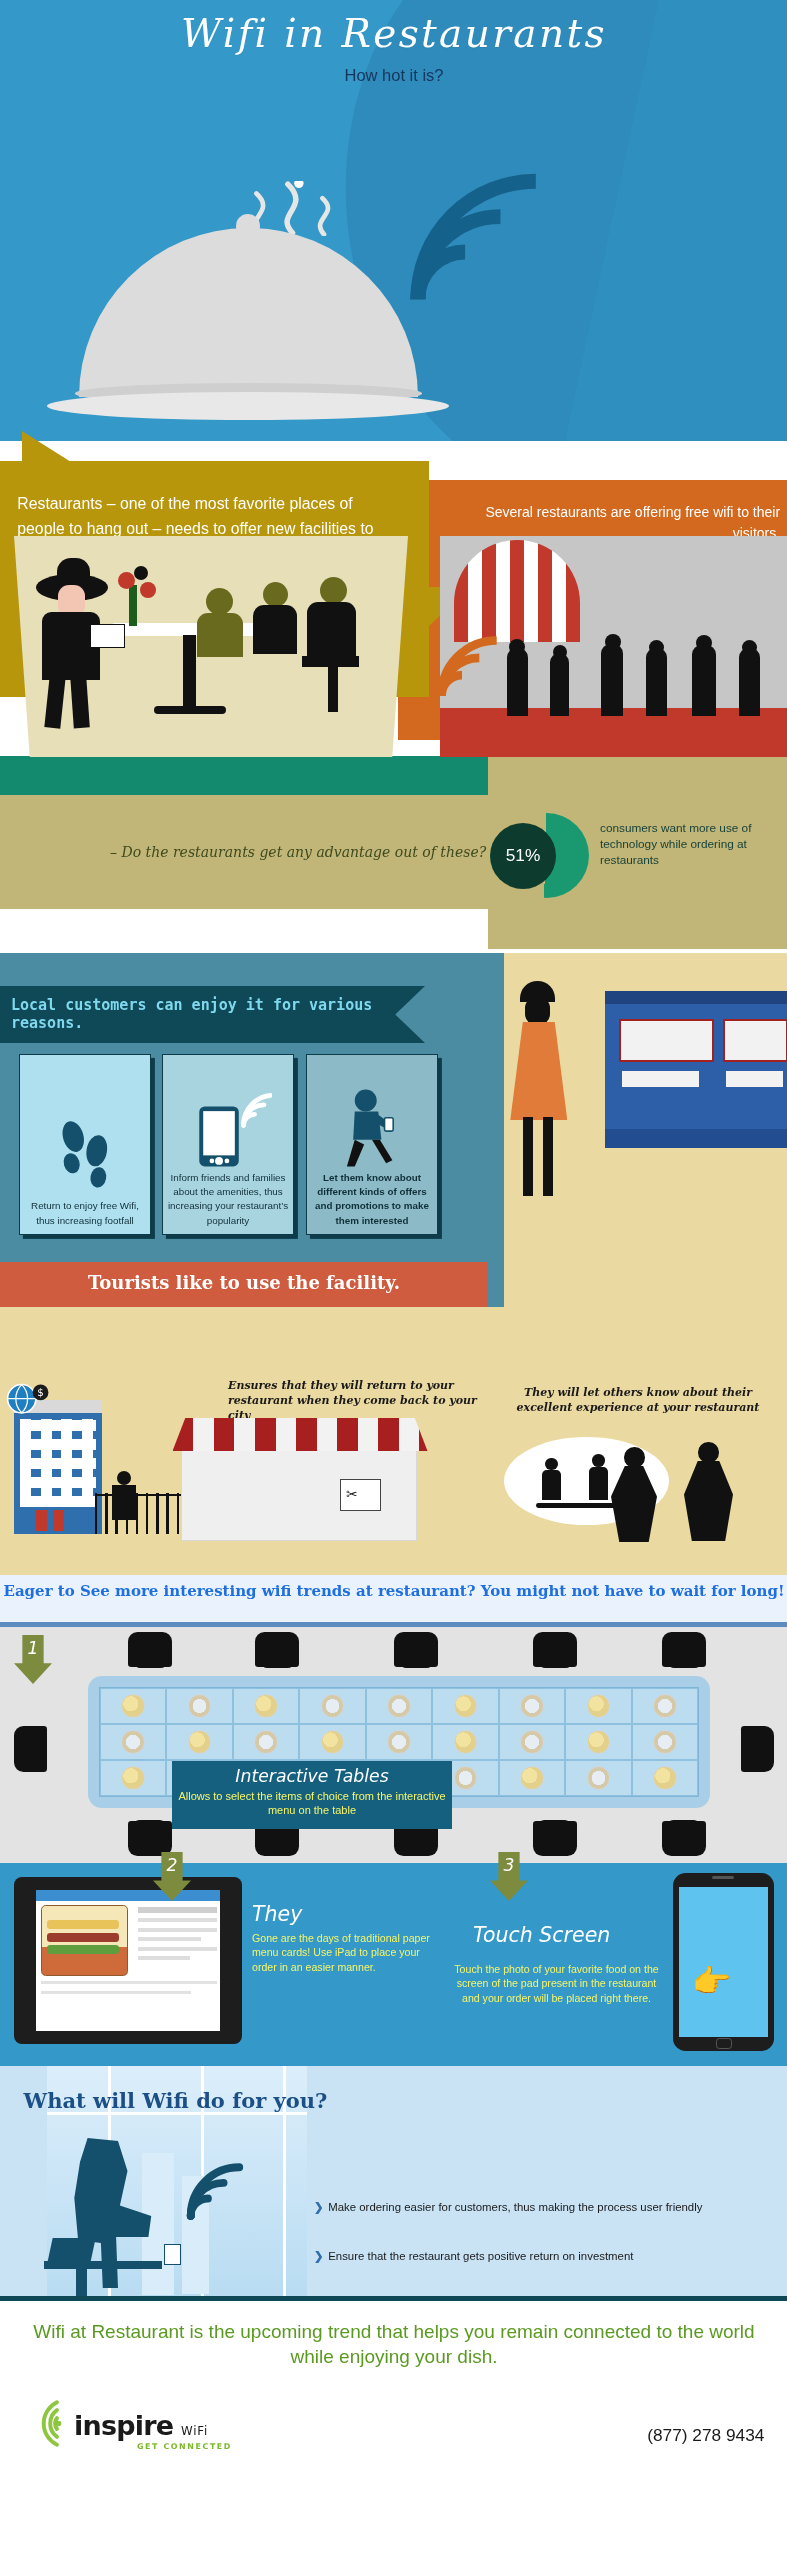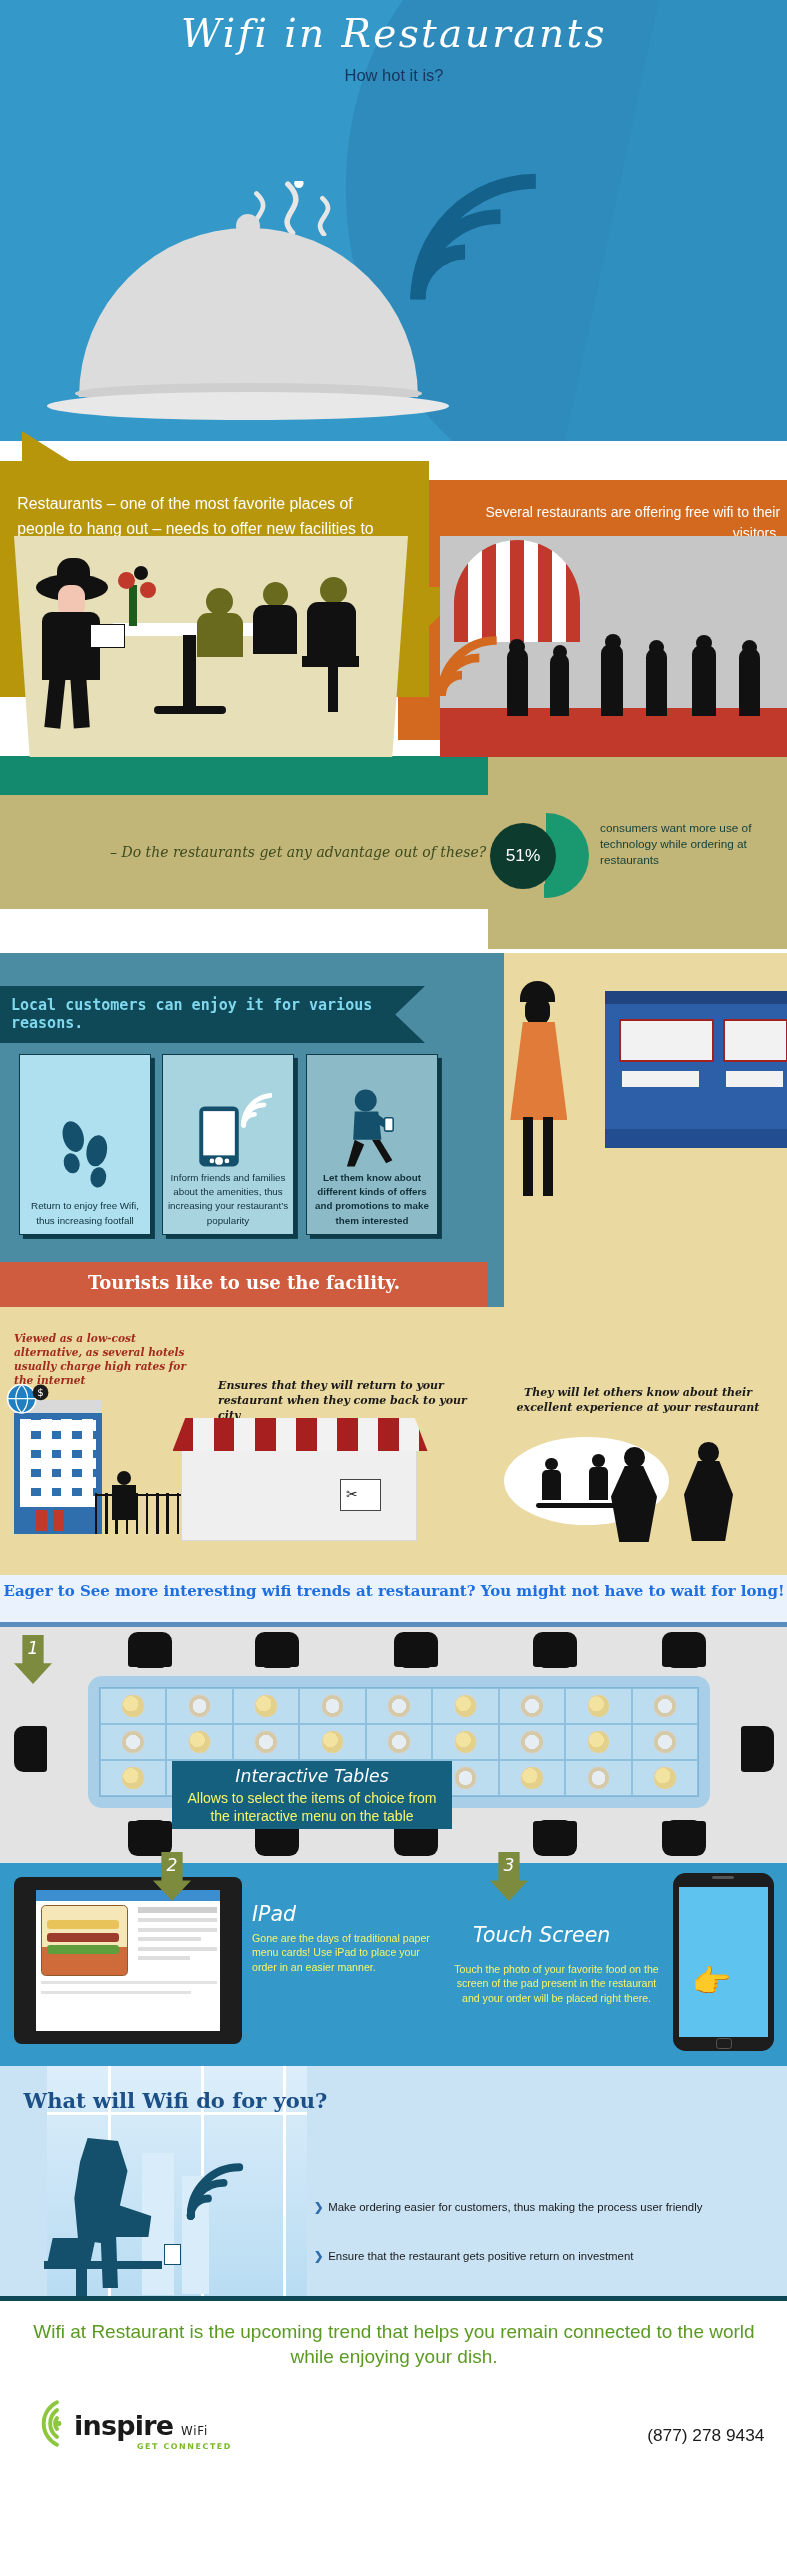--- a/index.html
+++ b/index.html
@@ -195,21 +195,21 @@
     text-align:center; padding-top:10.2px;
   }
 
   
   .band5 { position:relative; width:788px; height:268px; background:#ead9a0; }
   .b5-text {
     position:absolute; font-family:"DejaVu Serif", serif;
     font-style:italic; font-weight:bold; line-height:1.35;
   }
   .b5-red { color:#a22b1e; font-size:10.6px; left:14px; top:23.6px; width:173px; }
-  .b5-t2 { color:#1a1a1a; font-size:11px; left:218px; top:72px; width:252px; }
+  .b5-t2 { color:#1a1a1a; font-size:11px; left:228px; top:72px; width:252px; }
   .b5-t3 { color:#1a1a1a; font-size:11px; left:504px; top:79px; width:268px; text-align:center;}
   .office-bldg {
     position:absolute; left:14px; top:93px; width:88px; height:134px;
     background:#2f6fae;
   }
   .shop {
     position:absolute; left:181px; top:132px; width:236px; height:102px;
     background:#efefef; border:0.8px solid #d8d8d8;
   }
   .shop-awning {
@@ -262,21 +262,21 @@
   .plate.food { background: radial-gradient(circle at 40% 40%, #f3e3a0 0 40%, #e3d08a 41% 100%); }
   .plate.food2 { background: radial-gradient(circle at 50% 50%, #e6eef3 0 45%, #d6c9a8 46% 100%); }
   .it-panel {
     position:absolute; left:172px; top:134px; width:280px; height:68px;
     background:#15607f; color:#fff; text-align:center; padding-top:4.7px;
     z-index:9;
   }
   .it-title {
     font-family:"DejaVu Sans", sans-serif; font-size:17.3px; font-style:italic; color:#fff;
   }
-  .it-sub { font-size:14px; color:#f6f56a; line-height:1.3; margin-top:3.2px; padding:0 6.3px;}
+  .it-sub { font-size:11px; color:#f6f56a; line-height:1.3; margin-top:3.2px; padding:0 6.3px;}
   .num-arrow {
     position:absolute; width:38px; height:49px; background:#7c8b3e;
     clip-path: polygon(22% 0, 78% 0, 78% 58%, 100% 58%, 50% 100%, 0 58%, 22% 58%);
     color:#fff; font-family:"DejaVu Sans", sans-serif; font-style:italic;
     font-size:17.3px; text-align:center; padding-top:3.2px; z-index:12;
   }
 
   
   .band8 { position:relative; width:788px; height:197px; background:#3498c8; }
   .b8-title {
@@ -528,21 +528,20 @@
           <path d="M48 66 L66 96 L74 92 L58 66 Z" fill="#111"></path>
         </svg>
       </div>
       <div>Let them know about different kinds of offers and promotions to make them interested</div>
     </div>
 
     <div class="tourist-band">Tourists like to use the facility.</div>
   </div>
 
   <div class="band5">
-    <div class="b5-text b5-red">Viewed as a low-cost alternative, as several hotels usually charge high rates for the internet</div>
     <div class="b5-text b5-t2">Ensures that they will return to your restaurant when they come back to your city</div>
     <div class="b5-text b5-t3">They will let others know about their excellent experience at your restaurant</div>
 
     <div class="office-bldg">
       <div style="position:absolute;left:0;top:0;width:88px;height:12.6px;background:#d9d9d9;"></div>
       <div style="position:absolute;left:6.3px;top:19px;width:76px;height:88px;
                   background:repeating-linear-gradient(90deg,#ffffff 0 11px,#2f6fae 11px 20.5px),
                              repeating-linear-gradient(0deg,#ffffff 0 11px,#2f6fae 11px 19px);
                   background-blend-mode:lighten;"></div>
       <div style="position:absolute;left:22px;top:110px;width:11px;height:20.5px;background:#c0392b;"></div>
@@ -719,21 +718,21 @@
         <div style="position:absolute;left:102px;top:28px;width:79px;height:4.7px;background:#dedede;"></div>
         <div style="position:absolute;left:102px;top:38px;width:79px;height:4.7px;background:#dedede;"></div>
         <div style="position:absolute;left:102px;top:47px;width:63px;height:4.7px;background:#dedede;"></div>
         <div style="position:absolute;left:102px;top:57px;width:79px;height:4.7px;background:#dedede;"></div>
         <div style="position:absolute;left:102px;top:66px;width:52px;height:4.7px;background:#dedede;"></div>
         <div style="position:absolute;left:4.7px;top:91px;width:176px;height:3.9px;background:#e2e2e2;"></div>
         <div style="position:absolute;left:4.7px;top:101px;width:150px;height:3.9px;background:#e2e2e2;"></div>
       </div>
     </div>
 
-    <div class="b8-title" style="left:252px;top:39px;">IPad</div>
+    <div class="b8-title" style="left:252px;top:39px;">They</div>
     <div class="b8-body" style="left:252px;top:68px;width:183px;">Gone are the days of traditional paper menu cards! Use iPad to place your order in an easier manner.</div>
 
     <div class="b8-title" style="left:473px;top:60px;">Touch Screen</div>
     <div class="b8-body" style="left:451px;top:99px;width:211px;text-align:center;">Touch the photo of your favorite food on the screen of the pad present in the restaurant and your order will be placed right there.</div>
 
     <div class="phone-dev">
       <div class="phone-screen">
         <div style="position:absolute;left:12.6px;top:76px;font-size:31.5px;">👉</div>
       </div>
       <div style="position:absolute;left:39px;top:3.2px;width:22px;height:3.2px;background:#555;border-radius:1.6px;"></div>

